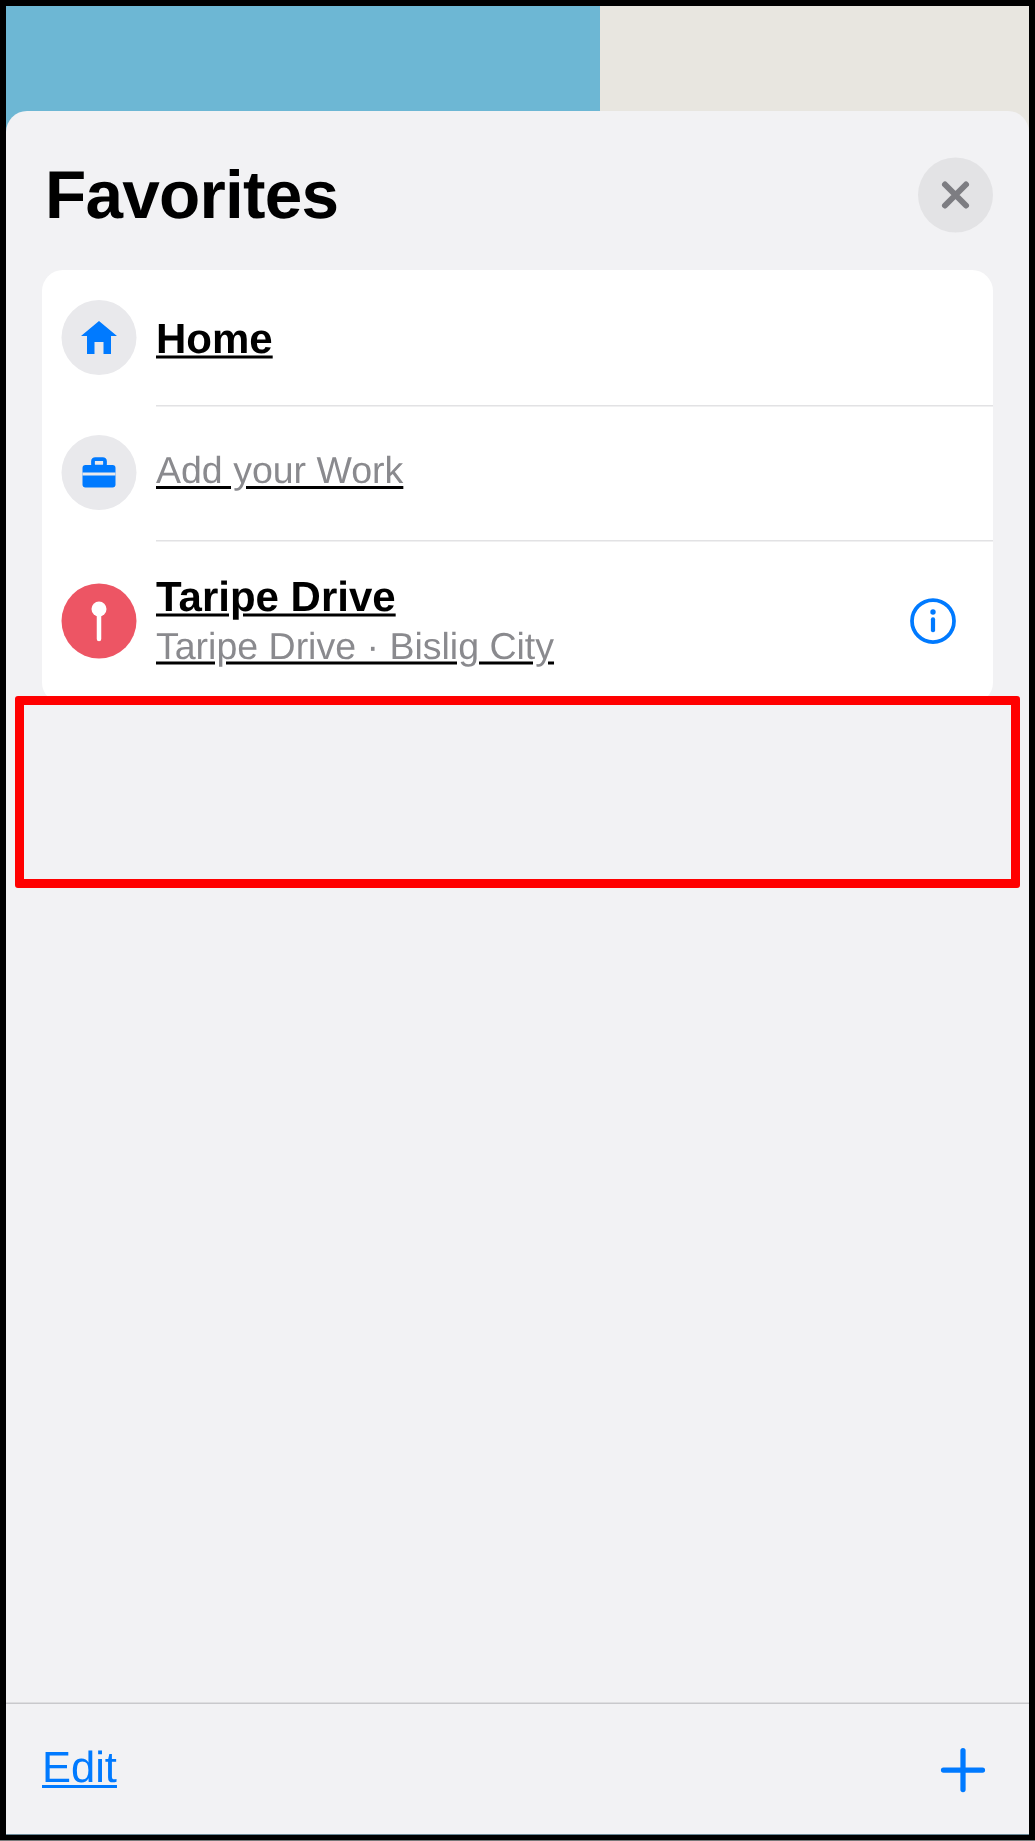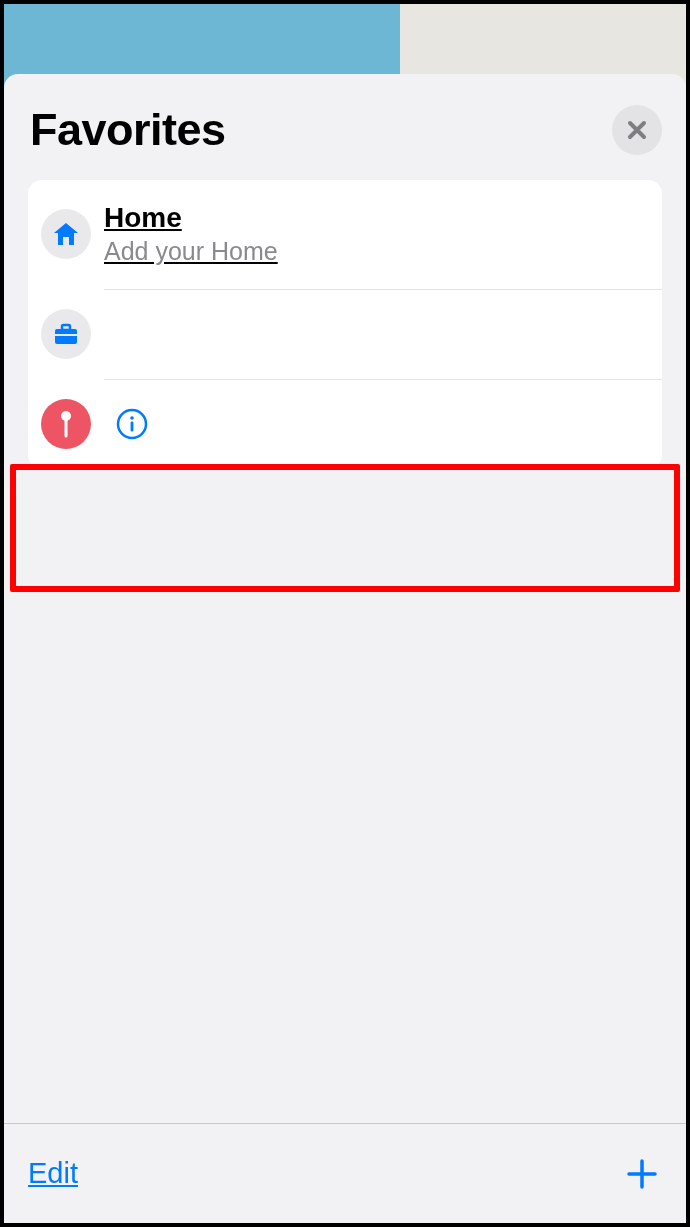--- a/index.html
+++ b/index.html
@@ -136,21 +136,21 @@
     height: 40px;
     display: flex;
     align-items: center;
     justify-content: center;
     margin-left: 8px;
     margin-right: 4px;
     cursor: pointer;
   }
   .toolbar {
     margin-top: auto;
-    height: 100px;
+    height: 88px;
     border-top: 1px solid #c9c9cc;
     background: #f2f2f4;
     display: flex;
     align-items: center;
     justify-content: space-between;
     padding: 0 24px;
   }
   .edit-link {
     font-size: 29px;
     color: #007aff;
@@ -192,47 +192,51 @@
       <div class="row">
         <div class="row-icon-wrap">
           <div class="circle-icon circle-grey">
             <svg width="28" height="28" viewBox="0 0 28 28">
               <path d="M14 3 L26 13 L22 13 L22 25 L17 25 L17 17 L11 17 L11 25 L6 25 L6 13 L2 13 Z" fill="#007aff"></path>
             </svg>
           </div>
         </div>
         <div class="row-text">
           <div class="row-title">Home</div>
-          <div class="row-sub">Add your Home</div>
         </div>
       </div>
 
       <div class="row">
         <div class="row-icon-wrap">
           <div class="circle-icon circle-grey">
             <svg width="28" height="28" viewBox="0 0 28 28">
               <rect x="3" y="9" width="22" height="15" rx="2" fill="#007aff"></rect>
               <rect x="10" y="5" width="8" height="5" rx="1.5" fill="none" stroke="#007aff" stroke-width="2.5"></rect>
               <rect x="3" y="14" width="22" height="2" fill="#e9e9ec"></rect>
             </svg>
           </div>
         </div>
         <div class="row-text">
+          <div class="row-sub">Add your Work</div>
         </div>
       </div>
 
       <div class="row" style="position:relative;">
         <div class="row-icon-wrap">
           <div class="circle-icon circle-red">
             <svg width="16" height="30" viewBox="0 0 16 30">
               <line x1="8" y1="10" x2="8" y2="27" stroke="#ffffff" stroke-width="3" stroke-linecap="round"></line>
               <circle cx="8" cy="7" r="5" fill="#ffffff"></circle>
             </svg>
           </div>
         </div>
+        <div class="row-text">
+          <div class="row-title">Taripe Drive</div>
+          <div class="row-sub">Taripe Drive · Bislig City</div>
+        </div>
         <div class="info-btn">
           <svg width="34" height="34" viewBox="0 0 34 34">
             <circle cx="17" cy="17" r="14" fill="none" stroke="#007aff" stroke-width="2.5"></circle>
             <circle cx="17" cy="11" r="1.8" fill="#007aff"></circle>
             <rect x="15.6" y="14.5" width="2.8" height="10" rx="1.3" fill="#007aff"></rect>
           </svg>
         </div>
       </div>
 
     </div>

